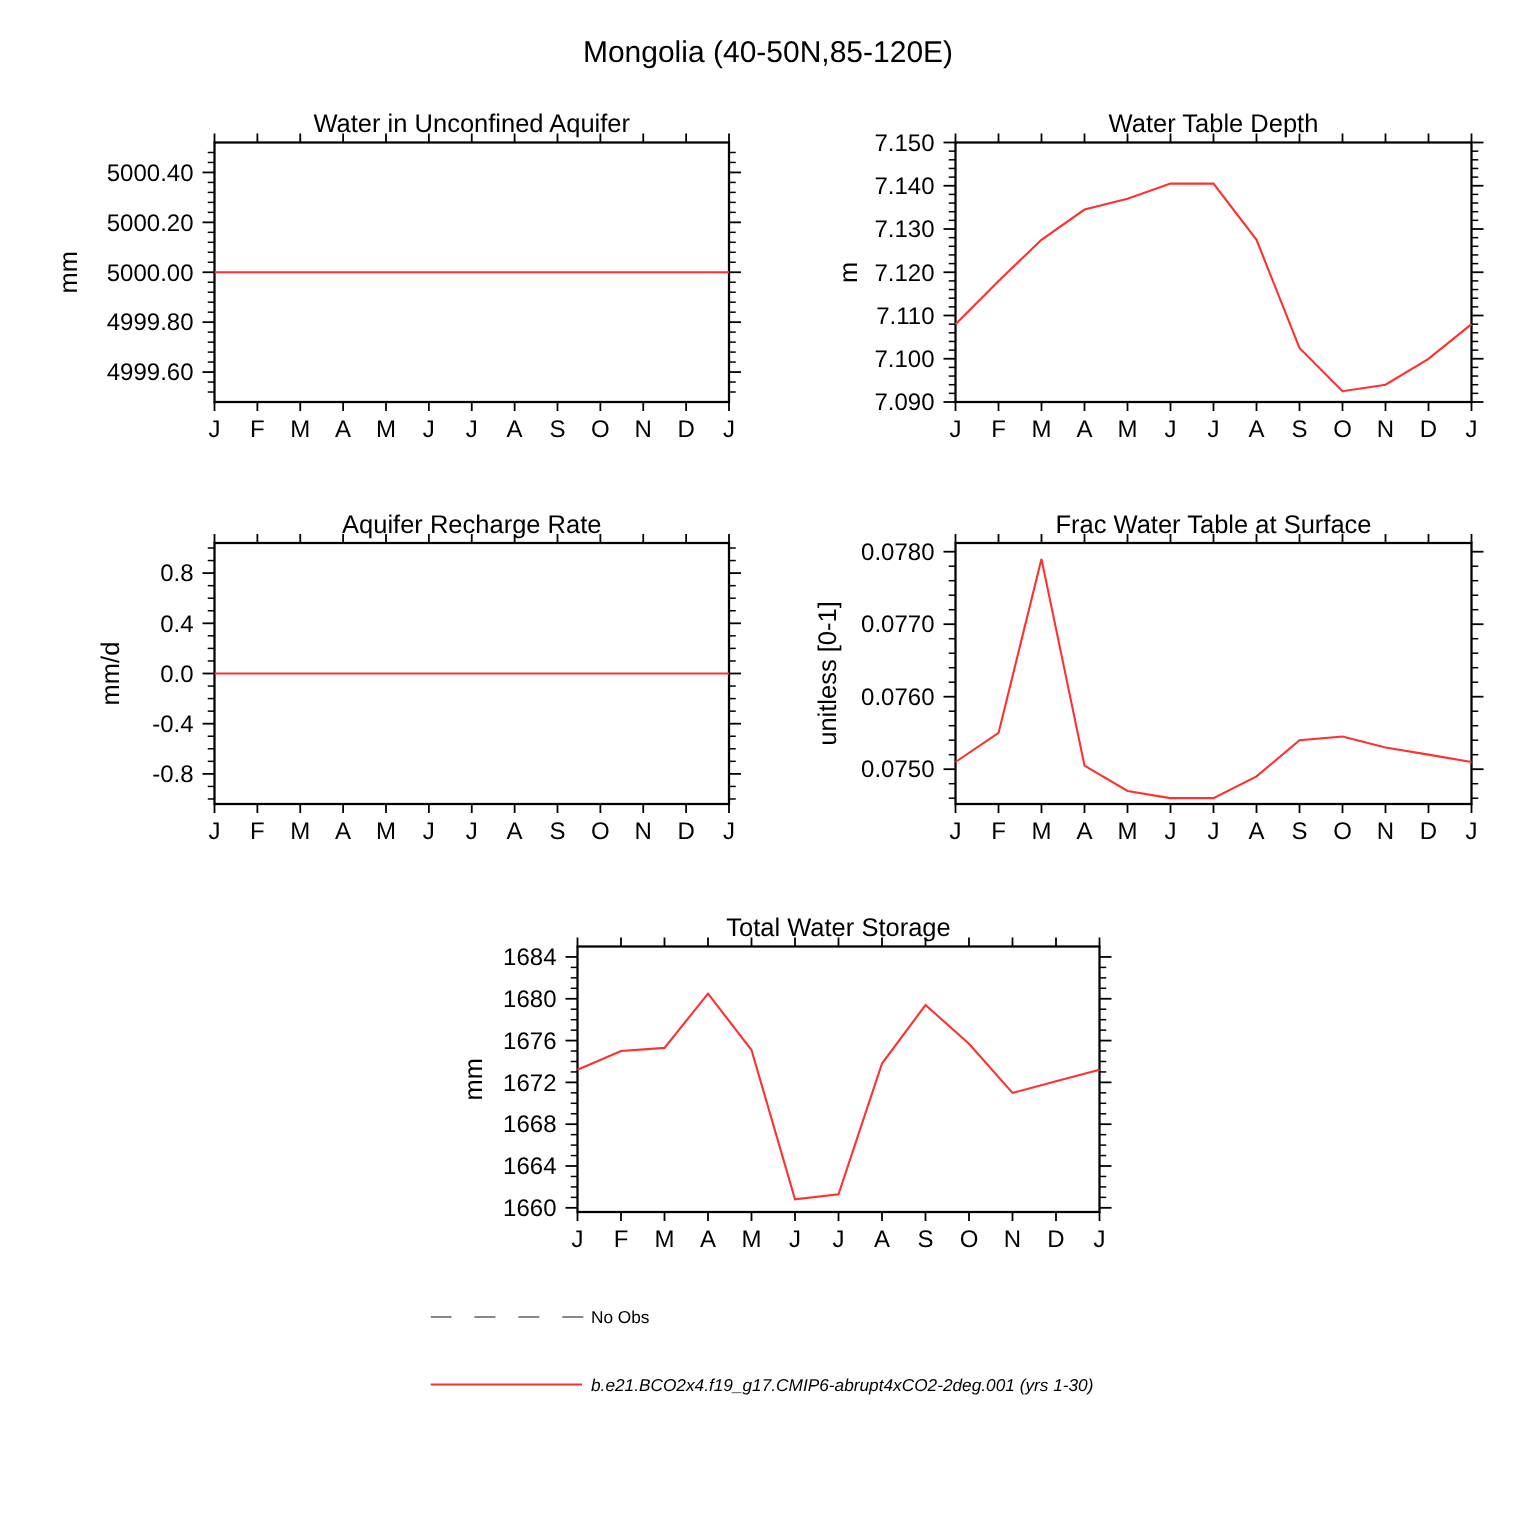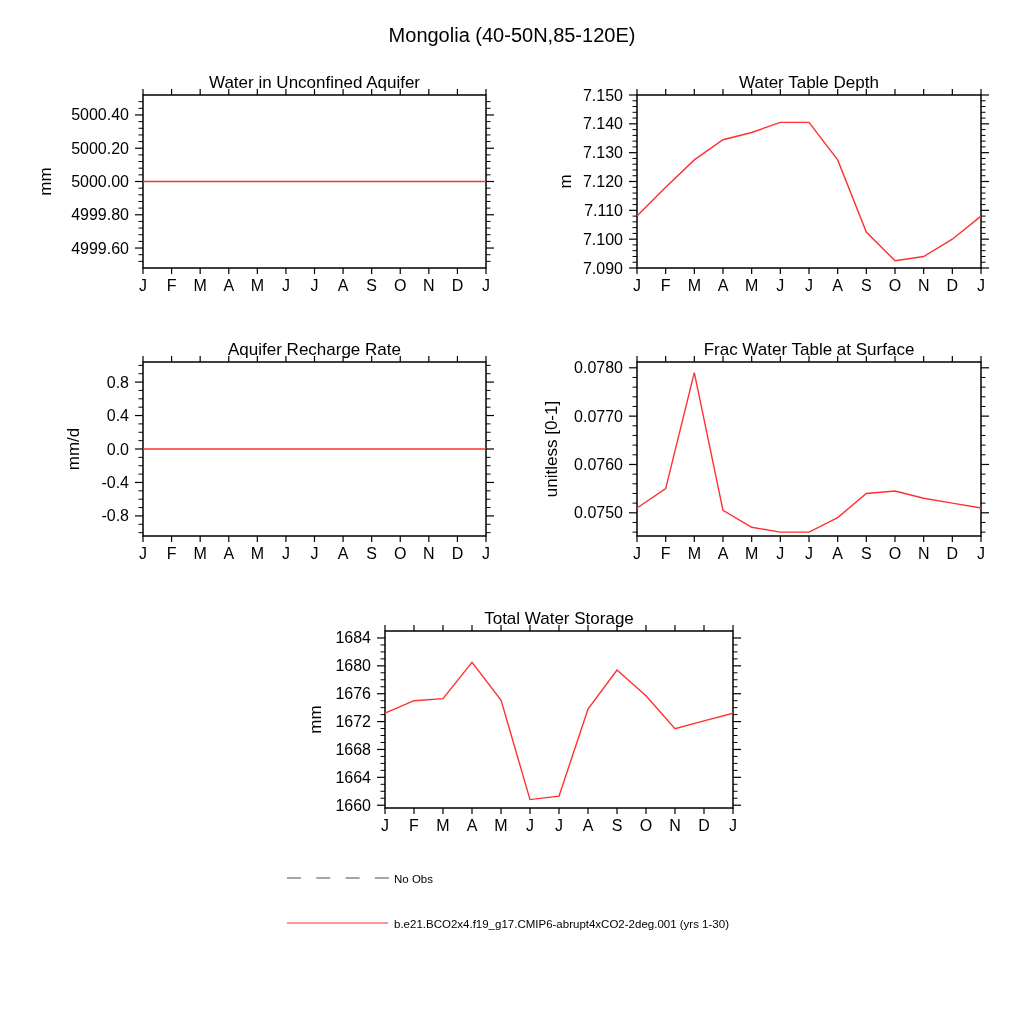--- a/index.html
+++ b/index.html
@@ -520,20 +520,20 @@
       <text x="316" y="724.5" text-anchor="middle" class="ylabel" transform="rotate(-90 316 719.5)">mm</text>
     </svg>
 
   <div class="legend-row" style="left:287px;top:871px;">
     <svg width="104" height="14">
       <line x1="0" y1="7" x2="102" y2="7" stroke-width="1.4" stroke-dasharray="14 15.3" stroke="#888888"></line>
     </svg>
     <span class="legend-label">No Obs</span>
   </div>
 
-  <div class="legend-row" style="left:287px;top:916px;">
+  <div class="legend-row" style="left:287px;top:916px;font-style:italic;">
     <svg width="104" height="14">
       <line x1="0" y1="7" x2="101" y2="7" stroke-width="1.2" stroke="#ff3030"></line>
     </svg>
     <span class="legend-label">b.e21.BCO2x4.f19_g17.CMIP6-abrupt4xCO2-2deg.001 (yrs 1-30)</span>
   </div>
 
 </div>
 
 </body></html>

